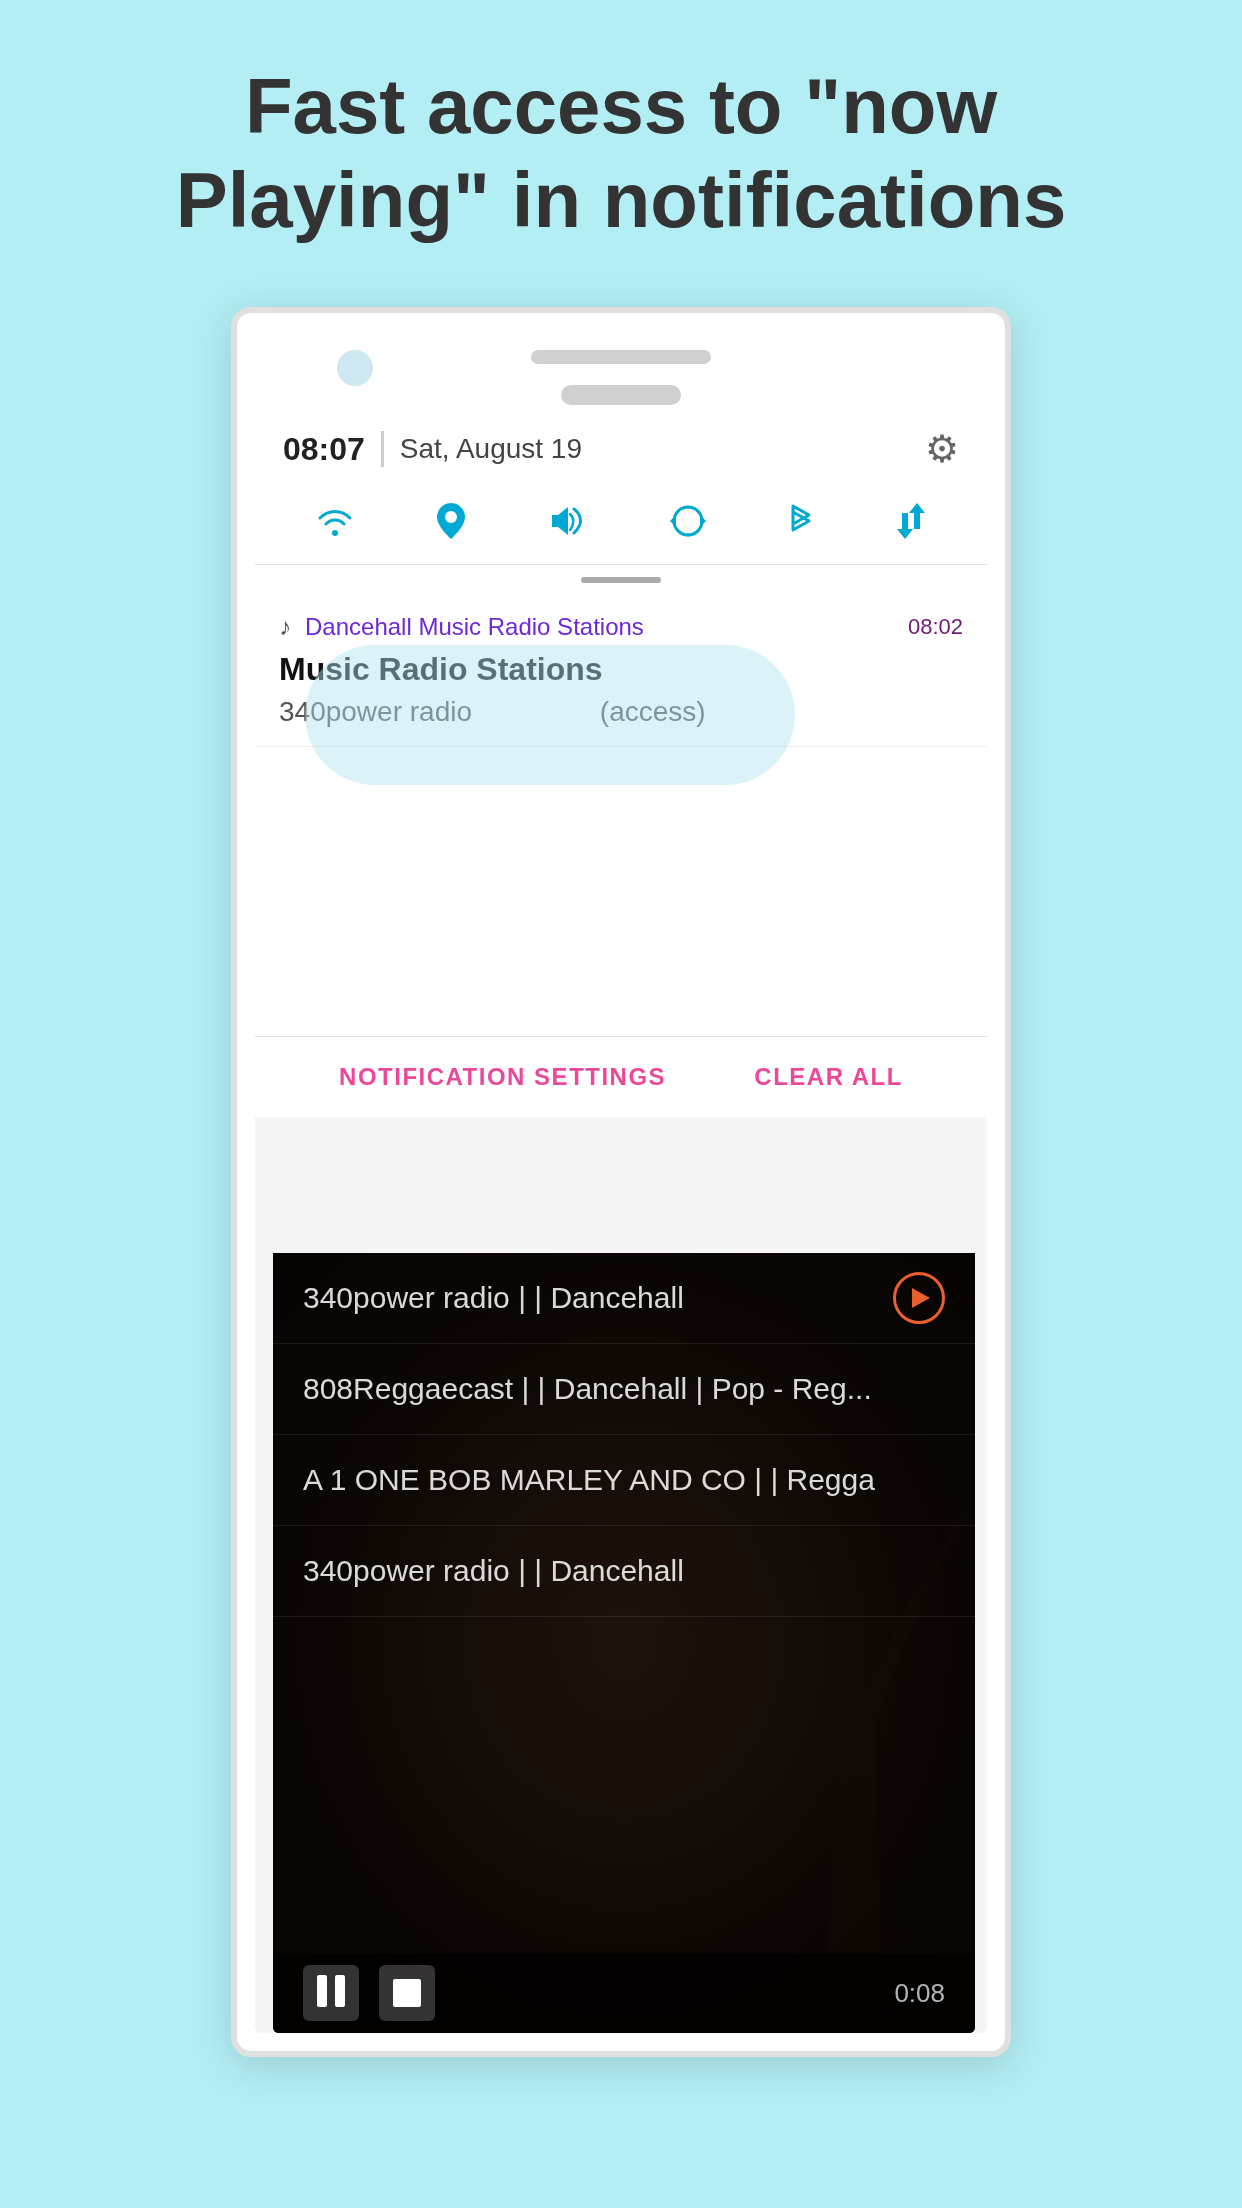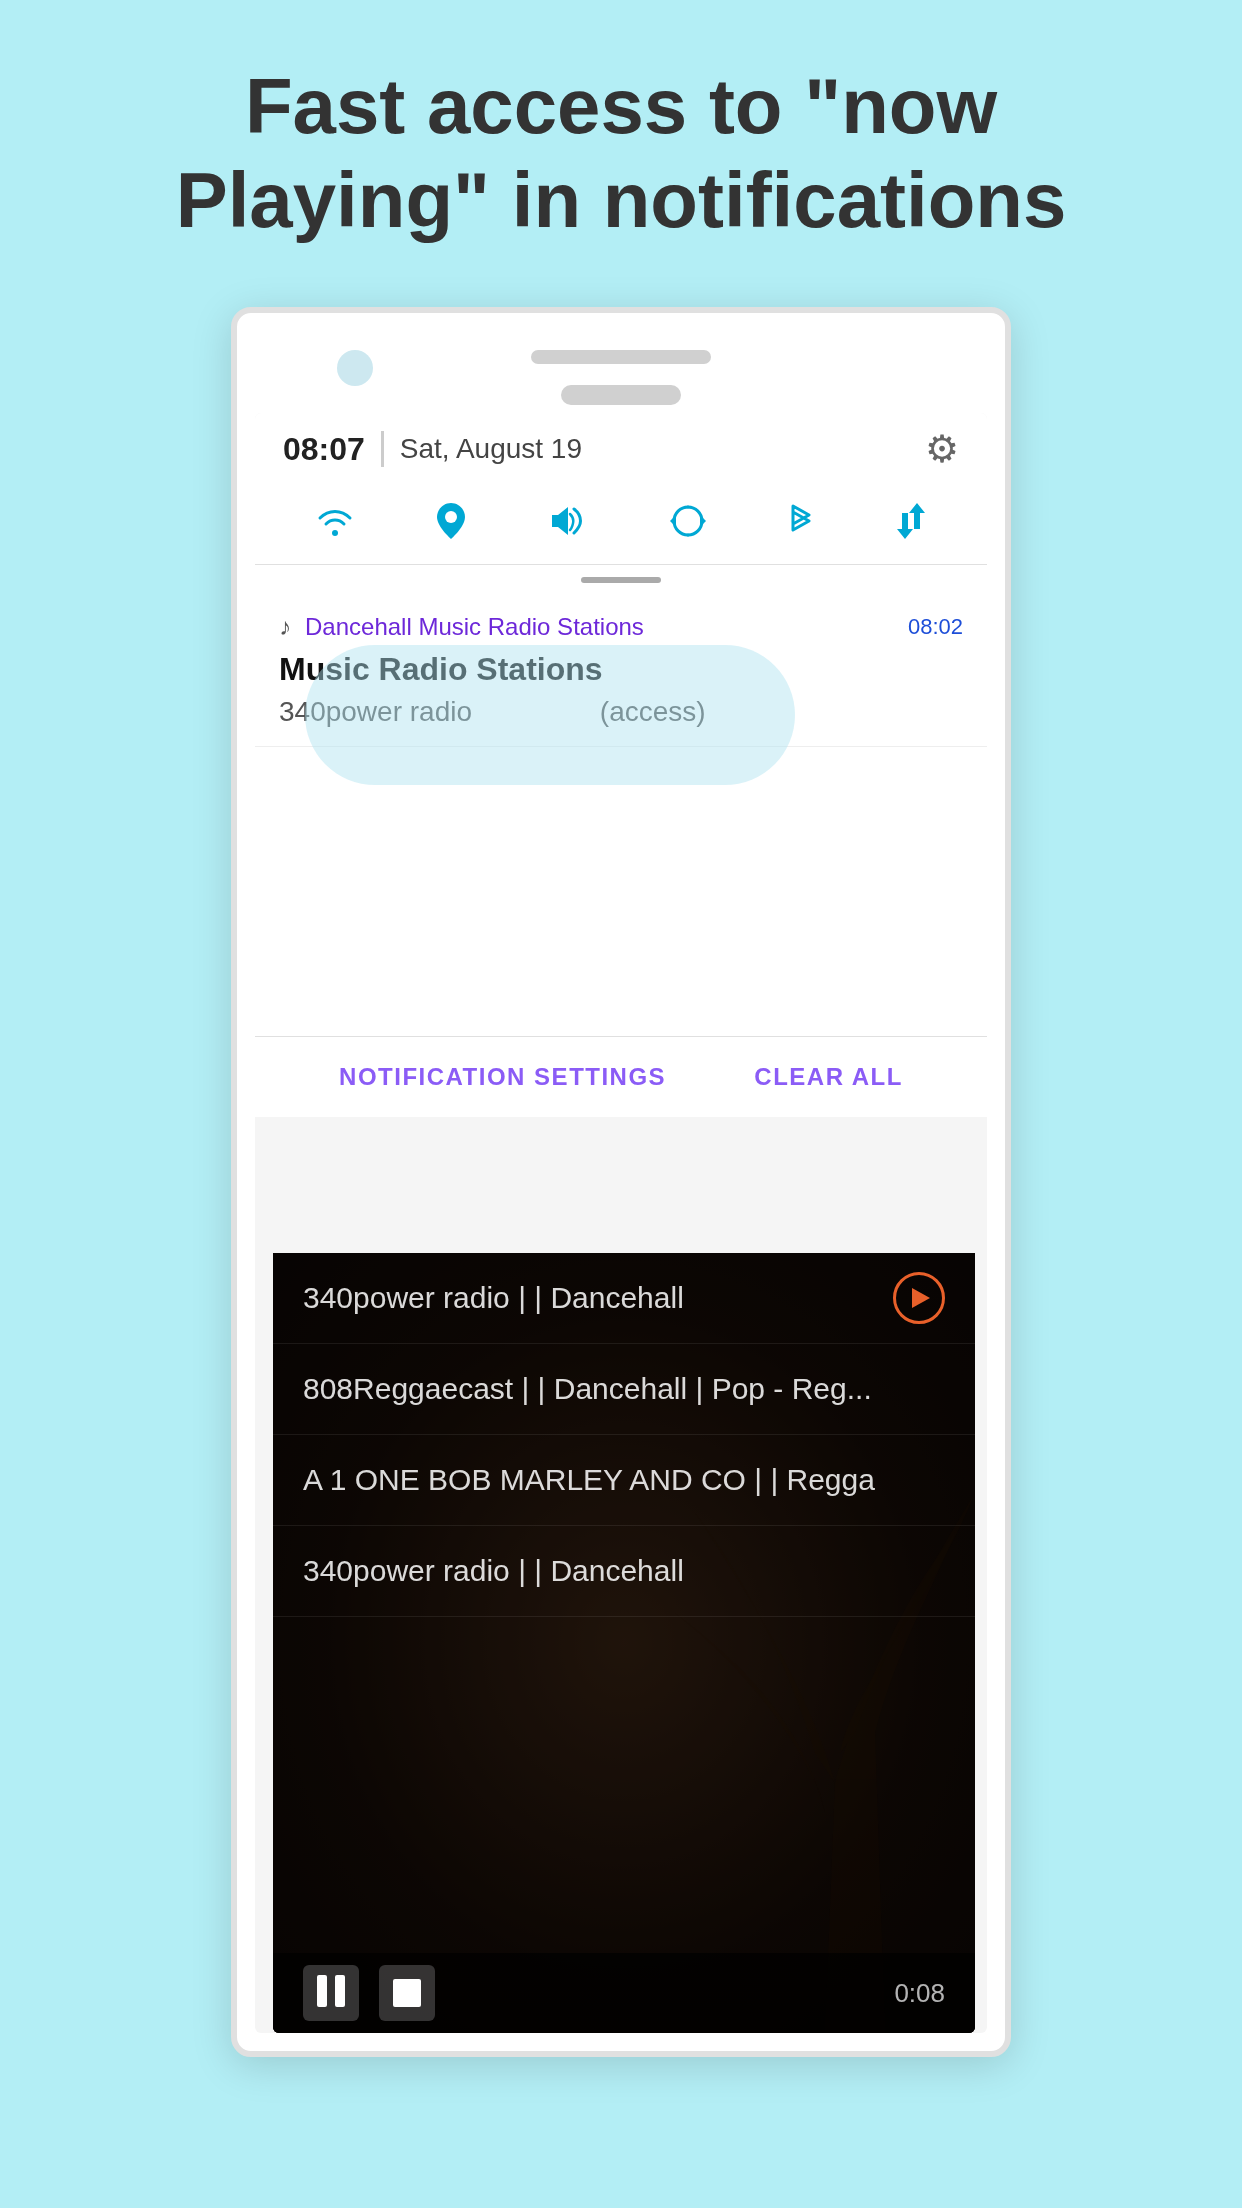--- a/index.html
+++ b/index.html
@@ -200,21 +200,21 @@
     }
 
     .notif-app-name {
       font-size: 24px;
       color: #6d28d9;
       flex: 1;
     }
 
     .notif-time {
       font-size: 22px;
-      color: #1d4ed8;
+      color: #701a75;
     }
 
     .notif-title {
       font-size: 32px;
       font-weight: 700;
       color: #111;
       margin-bottom: 8px;
     }
 
     .notif-sub {
@@ -247,21 +247,21 @@
       align-items: center;
       justify-content: space-around;
       padding: 22px 40px;
       height: 80px;
     }
 
     .notif-action-btn {
       font-size: 24px;
       font-weight: 700;
       letter-spacing: 1.5px;
-      color: #8b5cf6;
+      color: #ec4899;
       text-transform: uppercase;
     }
 
     
     .app-screen {
       position: absolute;
       bottom: 0;
       left: 18px;
       right: 12px;
       height: 780px;

